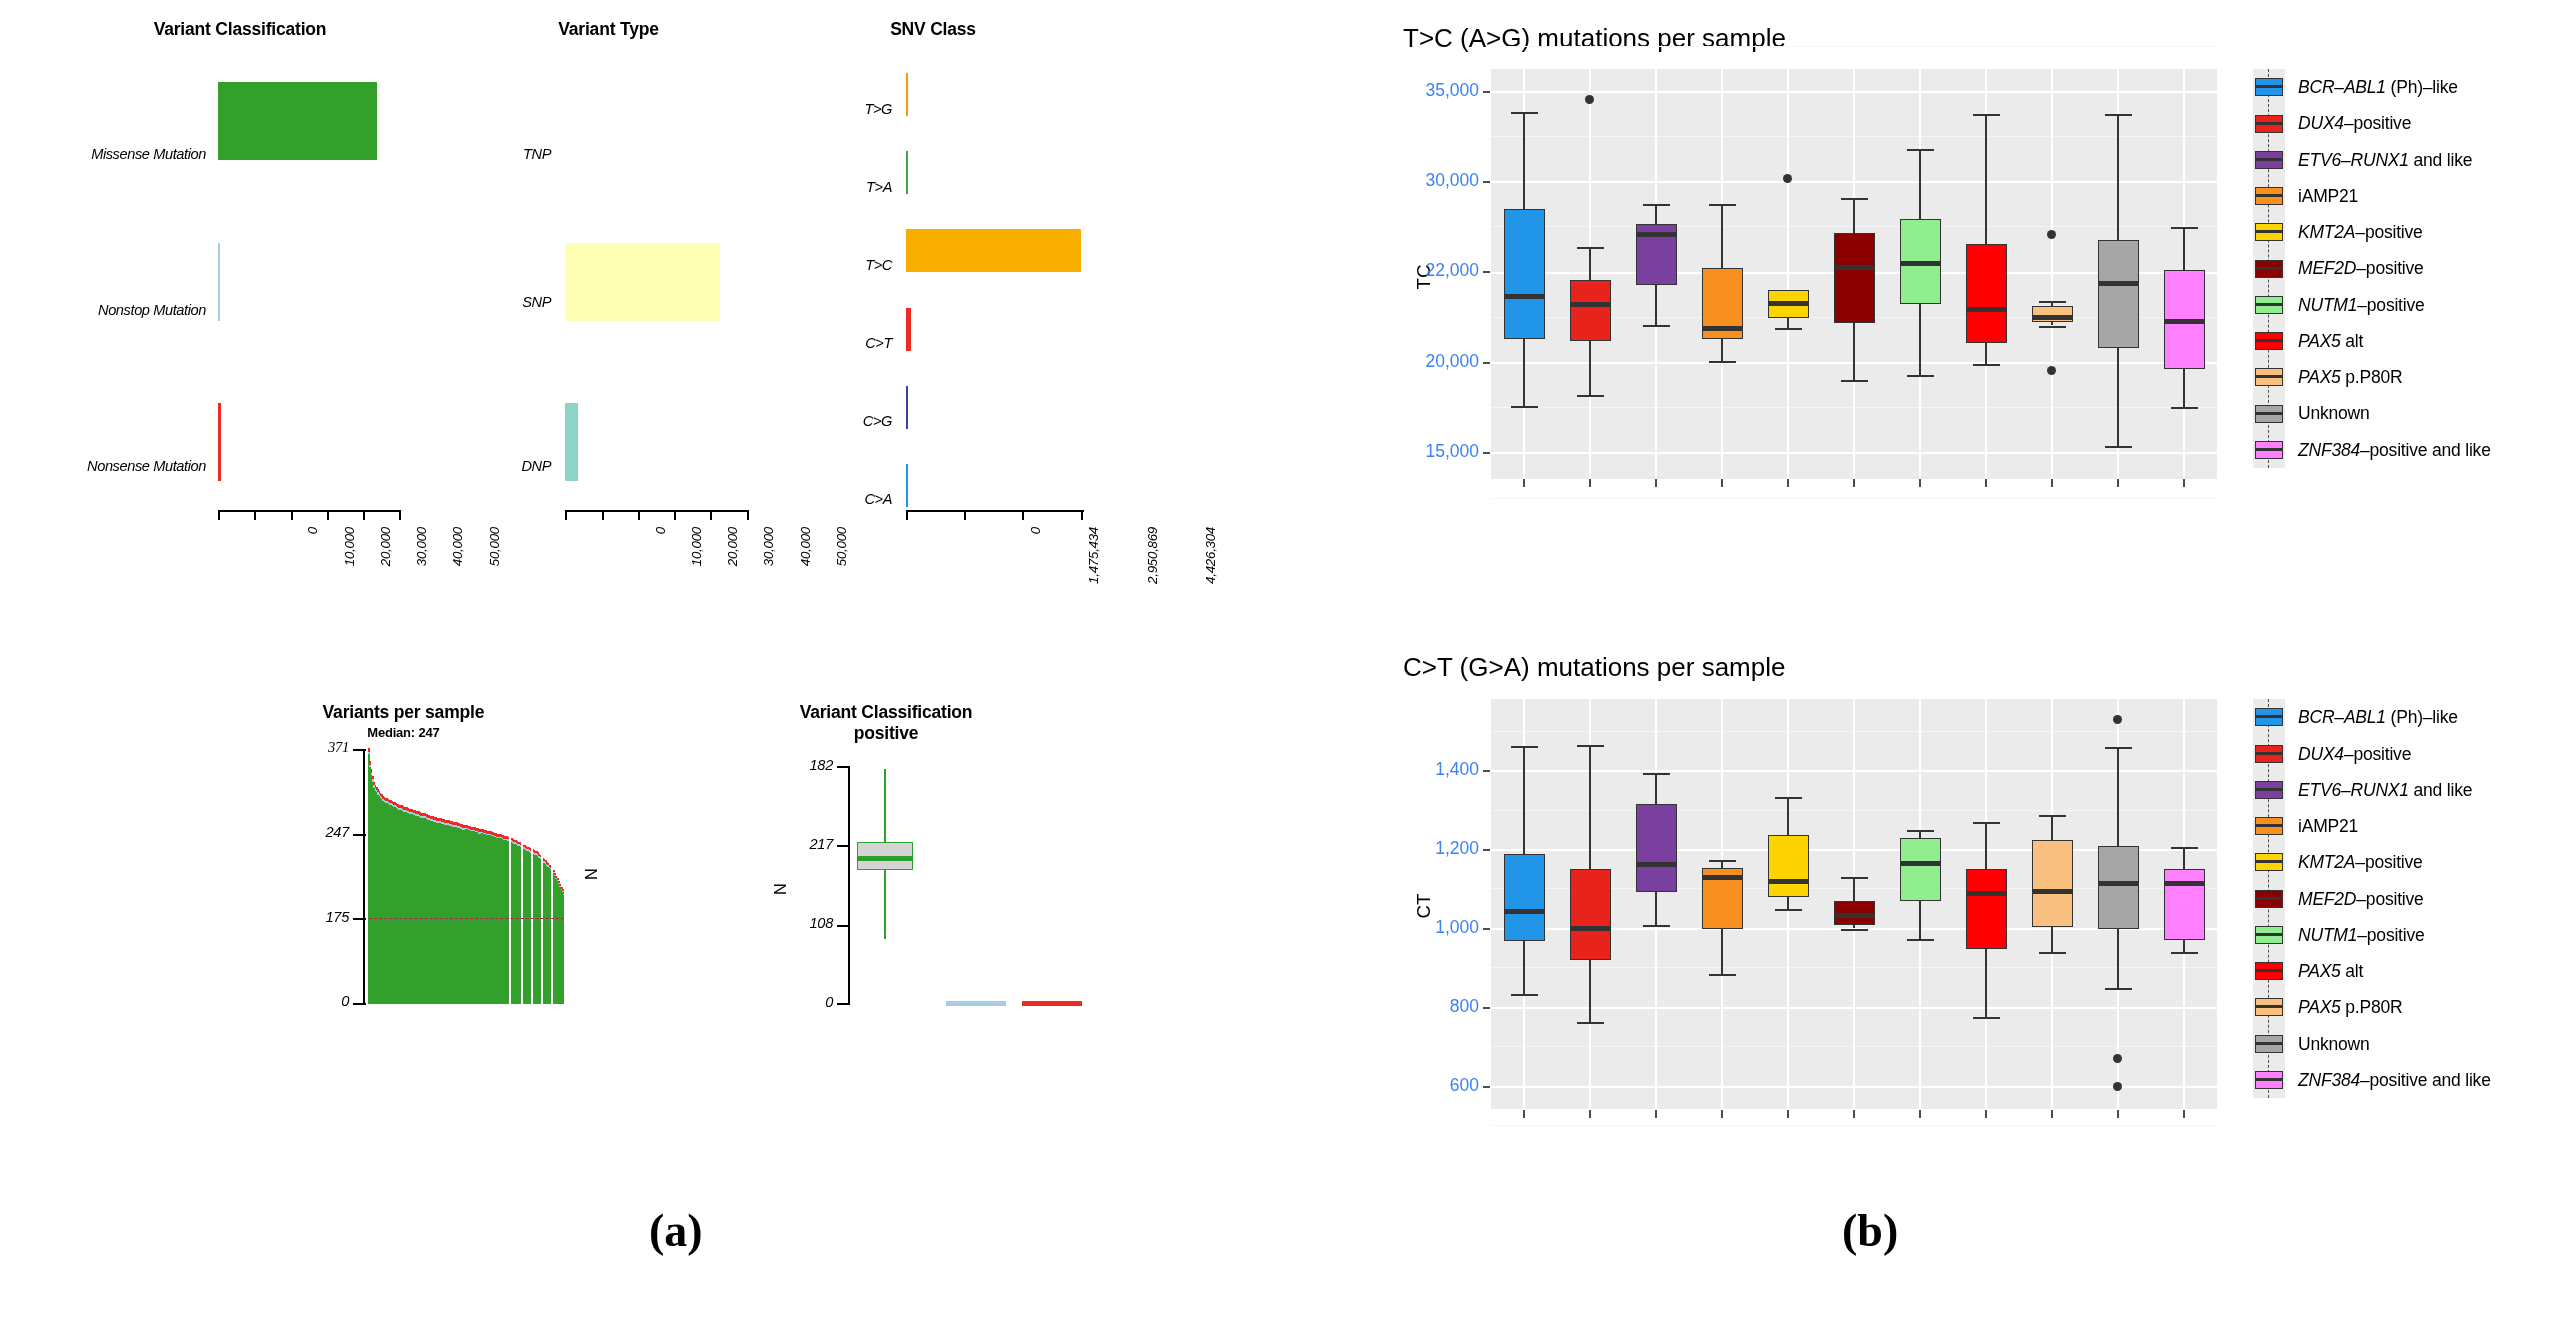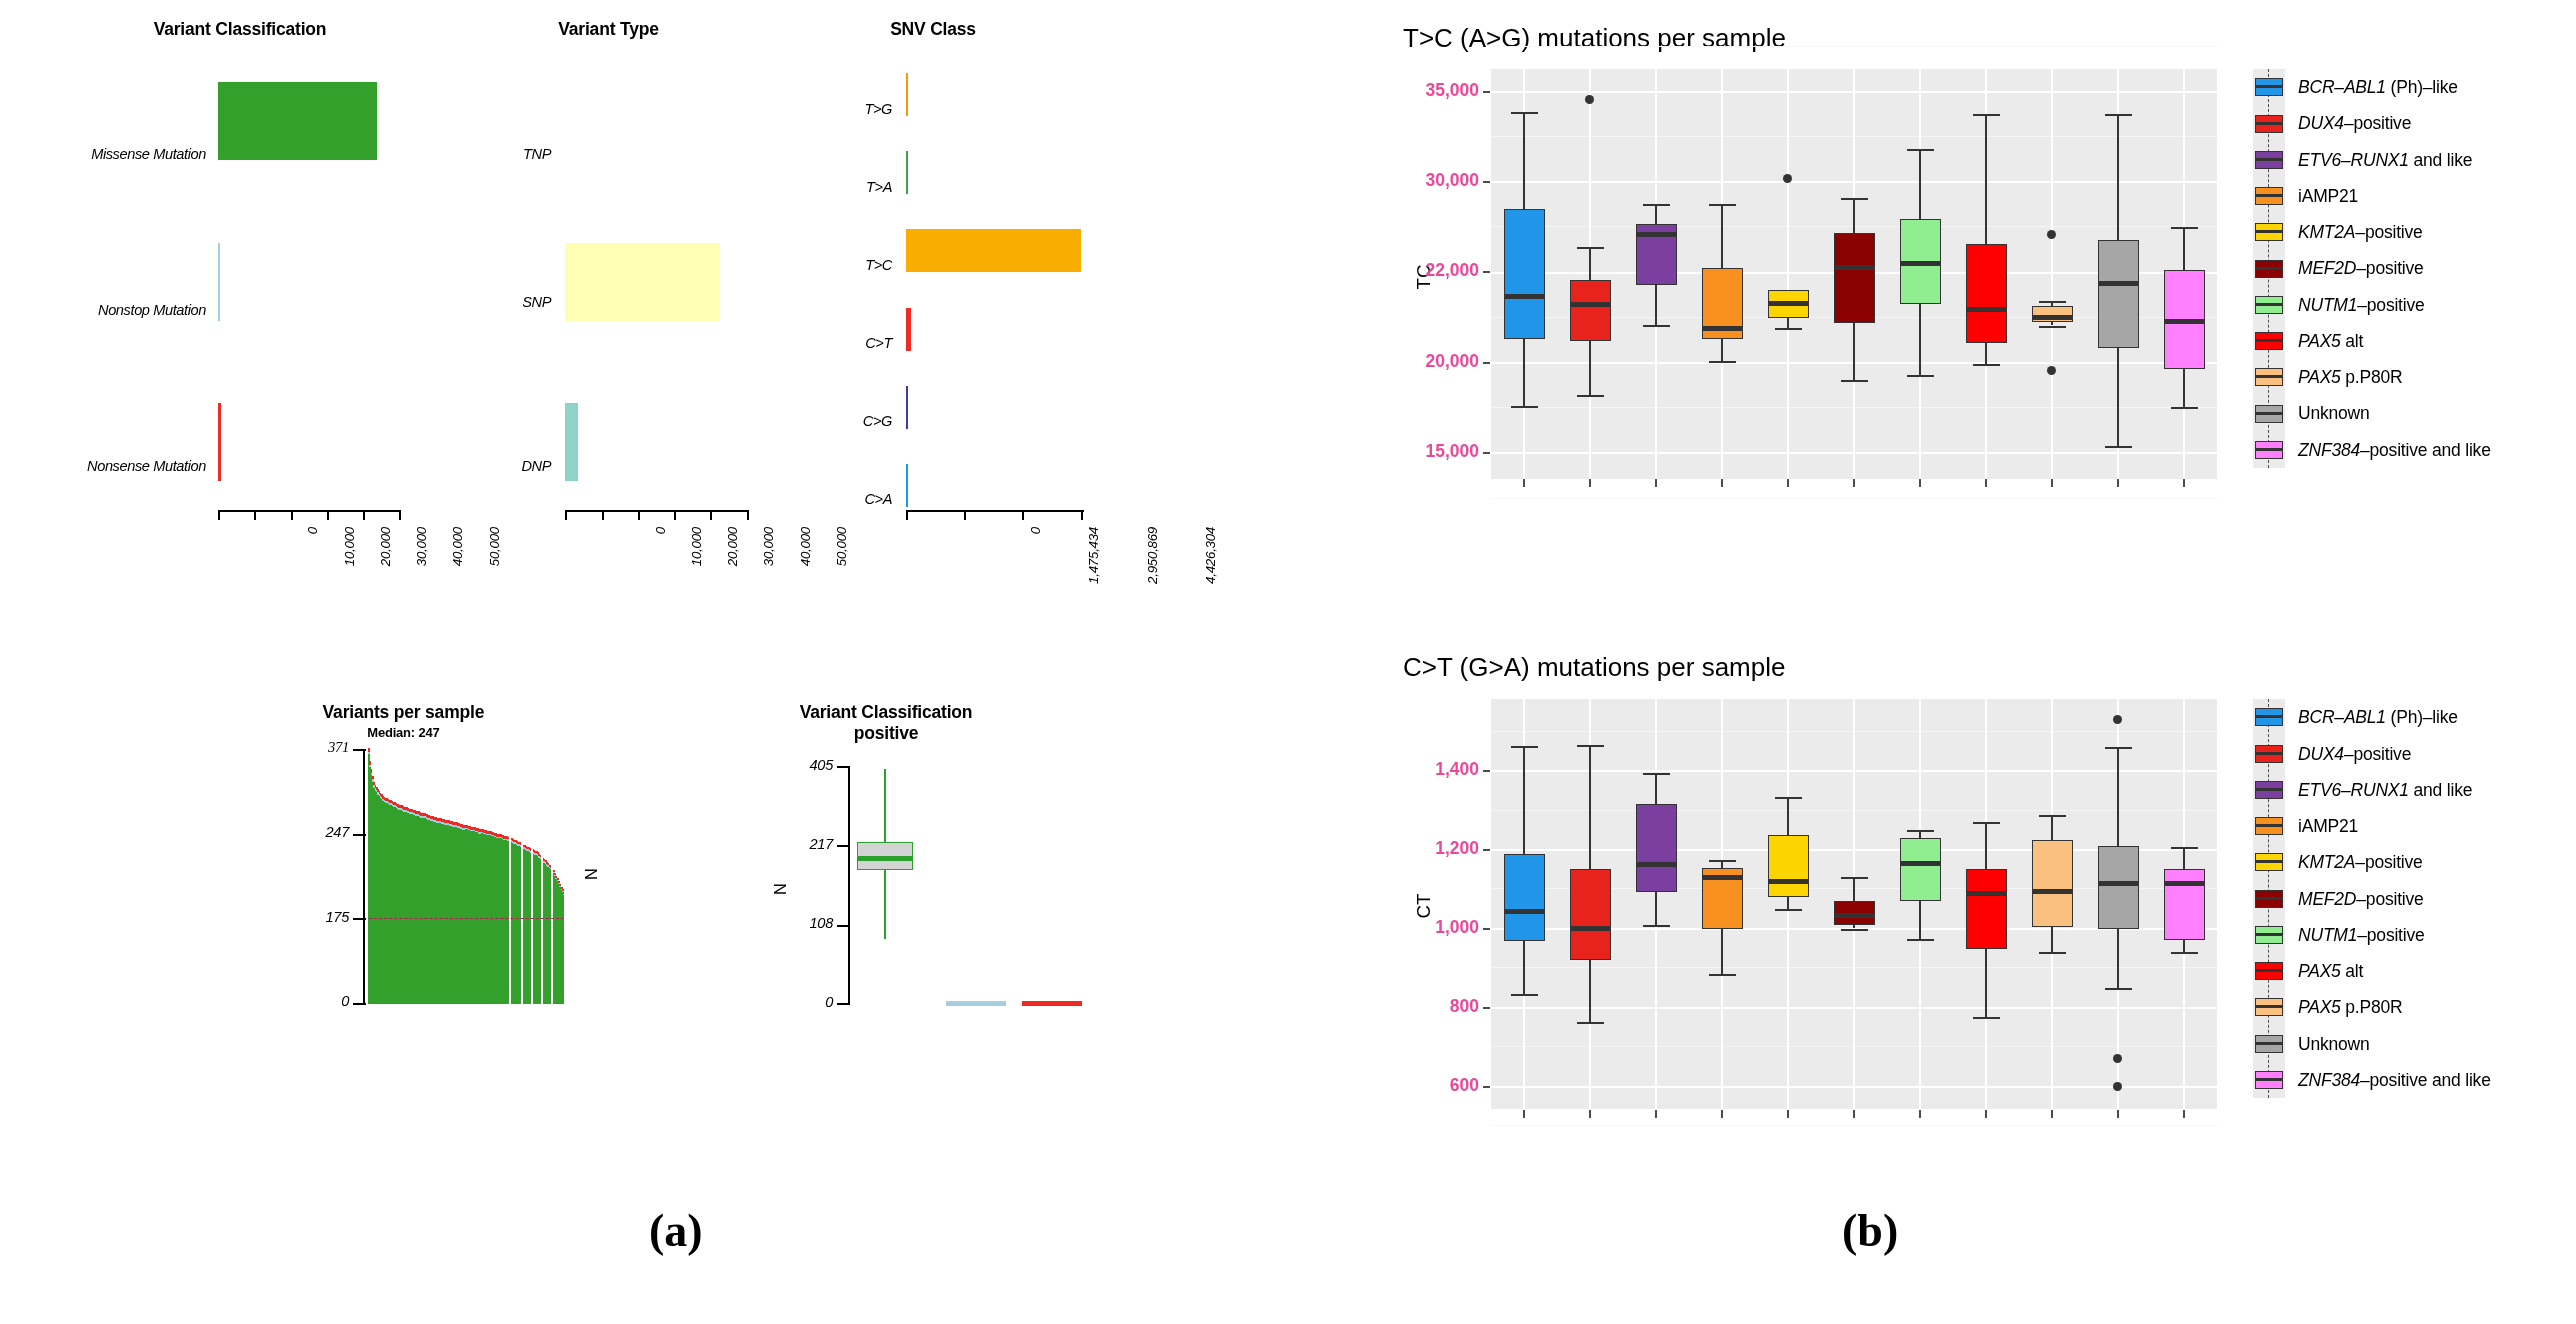--- a/index.html
+++ b/index.html
@@ -25,21 +25,21 @@
   
   .vps-wrap{position:absolute;overflow:hidden;}
   .vps-col{position:absolute;bottom:0;width:100%;}
 
   
   .gg-title{font-size:26px;letter-spacing:0px;}
   .gg-panel{position:absolute;background:#ebebeb;}
   .gg-grid-major{position:absolute;background:#ffffff;height:1.8px;width:100%;left:0;}
   .gg-grid-minor{position:absolute;background:#f5f5f5;height:1.2px;width:100%;left:0;}
   .gg-grid-vmajor{position:absolute;background:#ffffff;width:1.8px;top:0;height:100%;}
-  .gg-ytick-lab{position:absolute;font-size:17.5px;color:#ec4899;text-align:right;white-space:nowrap;font-weight:bold;}
+  .gg-ytick-lab{position:absolute;font-size:17.5px;color:#3b82f6;text-align:right;white-space:nowrap;}
   .gg-ytick-mark{position:absolute;background:#4d4d4d;height:1.8px;width:7px;}
   .gg-xtick-mark{position:absolute;background:#4d4d4d;width:1.8px;height:8.2px;}
   .gg-ylab{position:absolute;font-size:18.7px;color:#000;transform:rotate(-90deg);transform-origin:center center;white-space:nowrap;}
   .box{position:absolute;border:1.8px solid #333333;box-sizing:border-box;}
   .median{position:absolute;background:#333333;height:5.3px;}
   .whisk{position:absolute;background:#333333;width:1.8px;}
   .cap{position:absolute;background:#333333;height:1.8px;}
   .outlier{position:absolute;width:9.4px;height:9.4px;border-radius:50%;background:#333333;}
   .legend-key{position:absolute;border:1.2px solid #333333;box-sizing:border-box;}
   .legend-keybg{position:absolute;background:#ebebeb;}
@@ -319,21 +319,21 @@
     <div class="abs" style="left:737px;top:702px;width:409px;height:479px;">
       <div class="abs maf-title ctr" style="left:35px;top:0px;width:228px;">Variant Classification</div>
       <div class="abs maf-title ctr" style="left:35px;top:21px;width:228px;">positive</div>
 
       <div class="axisline" style="left:111px;top:64px;width:2.3px;height:238px;"></div>
       <div class="tickh" style="left:100px;top:64px;width:13px;"></div>
       <div class="tickh" style="left:100px;top:143px;width:13px;"></div>
       <div class="tickh" style="left:100px;top:223px;width:13px;"></div>
       <div class="tickh" style="left:100px;top:301px;width:13px;"></div>
 
-      <div class="ticklab-y" style="left:35px;top:55px;width:61px;">405</div>
+      <div class="ticklab-y" style="left:35px;top:55px;width:61px;">182</div>
       <div class="ticklab-y" style="left:35px;top:134px;width:61px;">217</div>
       <div class="ticklab-y" style="left:35px;top:213px;width:61px;">108</div>
       <div class="ticklab-y" style="left:35px;top:292px;width:61px;">0</div>
 
       <div class="abs" style="left:147px;top:67px;width:2.3px;height:170px;background:#2ca02c;"></div>
       <div class="abs" style="left:120px;top:140px;width:56px;height:28px;background:#d4d4d4;border:1.8px solid #2ca02c;box-sizing:border-box;"></div>
       <div class="abs" style="left:120px;top:154px;width:56px;height:5.3px;background:#2ca02c;"></div>
 
       <div class="abs" style="left:209px;top:299px;width:60px;height:4.7px;background:#a6cee3;"></div>
 

